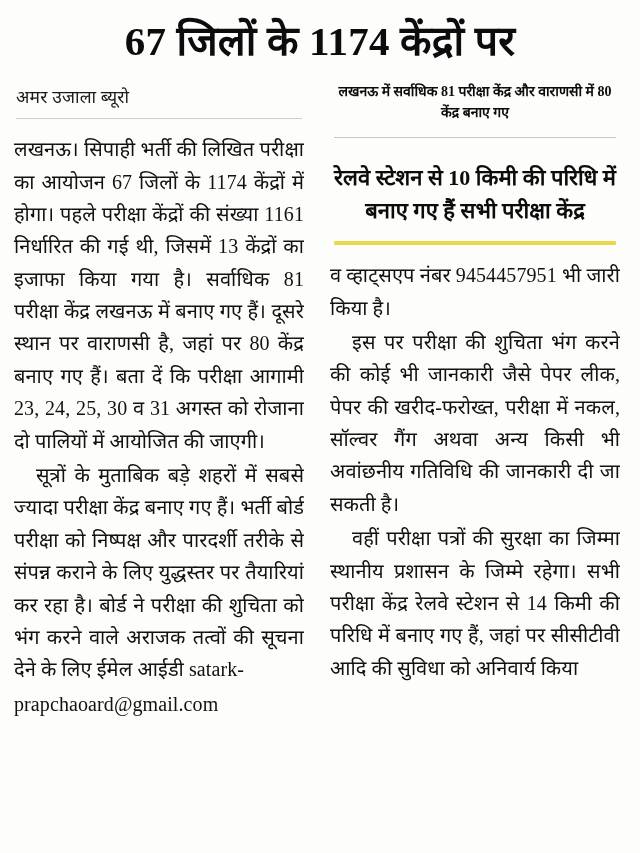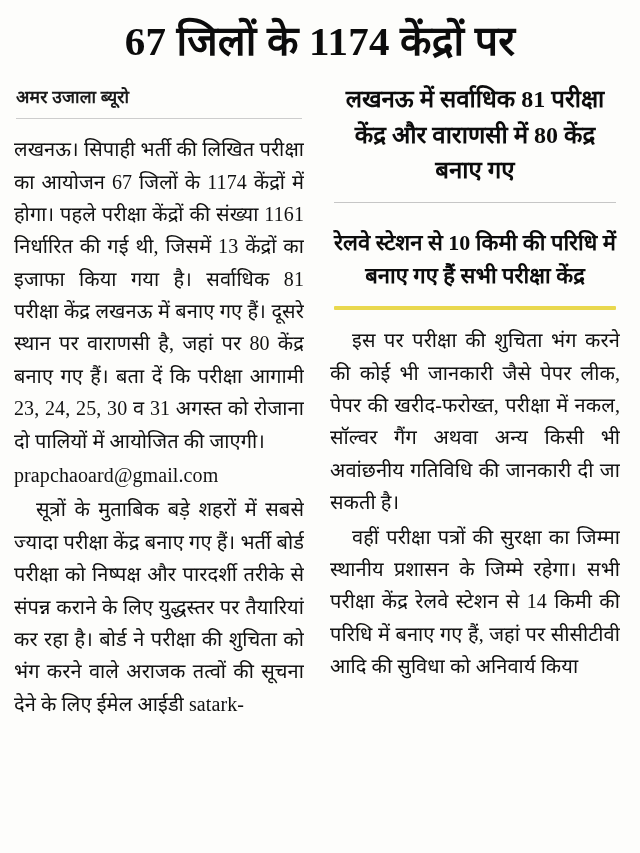--- a/index.html
+++ b/index.html
@@ -53,21 +53,21 @@
   }
   .col {
     width: 290px;
     overflow: hidden;
     height: 690px;
   }
 
   
   .byline {
     font-size: 17.5px;
-    font-weight: 700;
+    font-weight: 400;
     color: #1a1a1a;
     margin: 4px 0 0 2px;
     letter-spacing: 0.2px;
   }
   .rule-thin {
     height: 1px;
     background: #cdcdcd;
     margin: 10px 2px 14px 2px;
   }
 
@@ -87,21 +87,21 @@
   }
   .body-p.clipped {
     max-height: 34px;
     overflow: hidden;
   }
 
   
   .callout {
     text-align: center;
     font-weight: 700;
-    font-size: 24px;
+    font-size: 14px;
     line-height: 1.48;
     color: #0c0c0c;
     padding: 2px 0 0 0;
     margin: 0;
   }
   .callout.second {
     font-size: 22px;
     margin-top: 22px;
   }
   .rule-grey {
@@ -126,32 +126,33 @@
   </h1>
 
   <div class="columns">
 
     <div class="col">
 
       <div class="byline">अमर उजाला ब्यूरो</div>
       <div class="rule-thin"></div>
 
       <p class="body-p">लखनऊ। सिपाही भर्ती की लिखित परीक्षा का आयोजन 67 जिलों के 1174 केंद्रों में होगा। पहले परीक्षा केंद्रों की संख्या 1161 निर्धारित की गई थी, जिसमें 13 केंद्रों का इजाफा किया गया है। सर्वाधिक 81 परीक्षा केंद्र लखनऊ में बनाए गए हैं। दूसरे स्थान पर वाराणसी है, जहां पर 80 केंद्र बनाए गए हैं। बता दें कि परीक्षा आगामी 23, 24, 25, 30 व 31 अगस्त को रोजाना दो पालियों में आयोजित की जाएगी।</p>
+      <p class="body-p indent">सूत्रों के मुताबिक बड़े शहरों में सबसे ज्यादा परीक्षा केंद्र बनाए गए हैं। भर्ती बोर्ड परीक्षा को निष्पक्ष और पारदर्शी तरीके से संपन्न कराने के लिए युद्धस्तर पर तैयारियां कर रहा है। बोर्ड ने परीक्षा की शुचिता को भंग करने वाले अराजक तत्वों की सूचना देने के लिए ईमेल आईडी satark-</p>
       <p class="body-p clipped">prapchaoard@gmail.com</p>
-      <p class="body-p indent">सूत्रों के मुताबिक बड़े शहरों में सबसे ज्यादा परीक्षा केंद्र बनाए गए हैं। भर्ती बोर्ड परीक्षा को निष्पक्ष और पारदर्शी तरीके से संपन्न कराने के लिए युद्धस्तर पर तैयारियां कर रहा है। बोर्ड ने परीक्षा की शुचिता को भंग करने वाले अराजक तत्वों की सूचना देने के लिए ईमेल आईडी satark-</p>
 
     </div>
 
     <div class="col">
 
       <div class="callout">लखनऊ में सर्वाधिक 81 परीक्षा केंद्र और वाराणसी में 80 केंद्र बनाए गए</div>
       <div class="rule-grey"></div>
 
       <div class="callout second">रेलवे स्टेशन से 10 किमी की परिधि में बनाए गए हैं सभी परीक्षा केंद्र</div>
       <div class="rule-yellow"></div>
 
+      <p class="body-p">व व्हाट्सएप नंबर 9454457951 भी जारी किया है।</p>
       <p class="body-p indent">इस पर परीक्षा की शुचिता भंग करने की कोई भी जानकारी जैसे पेपर लीक, पेपर की खरीद-फरोख्त, परीक्षा में नकल, सॉल्वर गैंग अथवा अन्य किसी भी अवांछनीय गतिविधि की जानकारी दी जा सकती है।</p>
       <p class="body-p indent">वहीं परीक्षा पत्रों की सुरक्षा का जिम्मा स्थानीय प्रशासन के जिम्मे रहेगा। सभी परीक्षा केंद्र रेलवे स्टेशन से 14 किमी की परिधि में बनाए गए हैं, जहां पर सीसीटीवी आदि की सुविधा को अनिवार्य किया</p>
 
     </div>
 
   </div>
 </div>
 
 </body></html>

